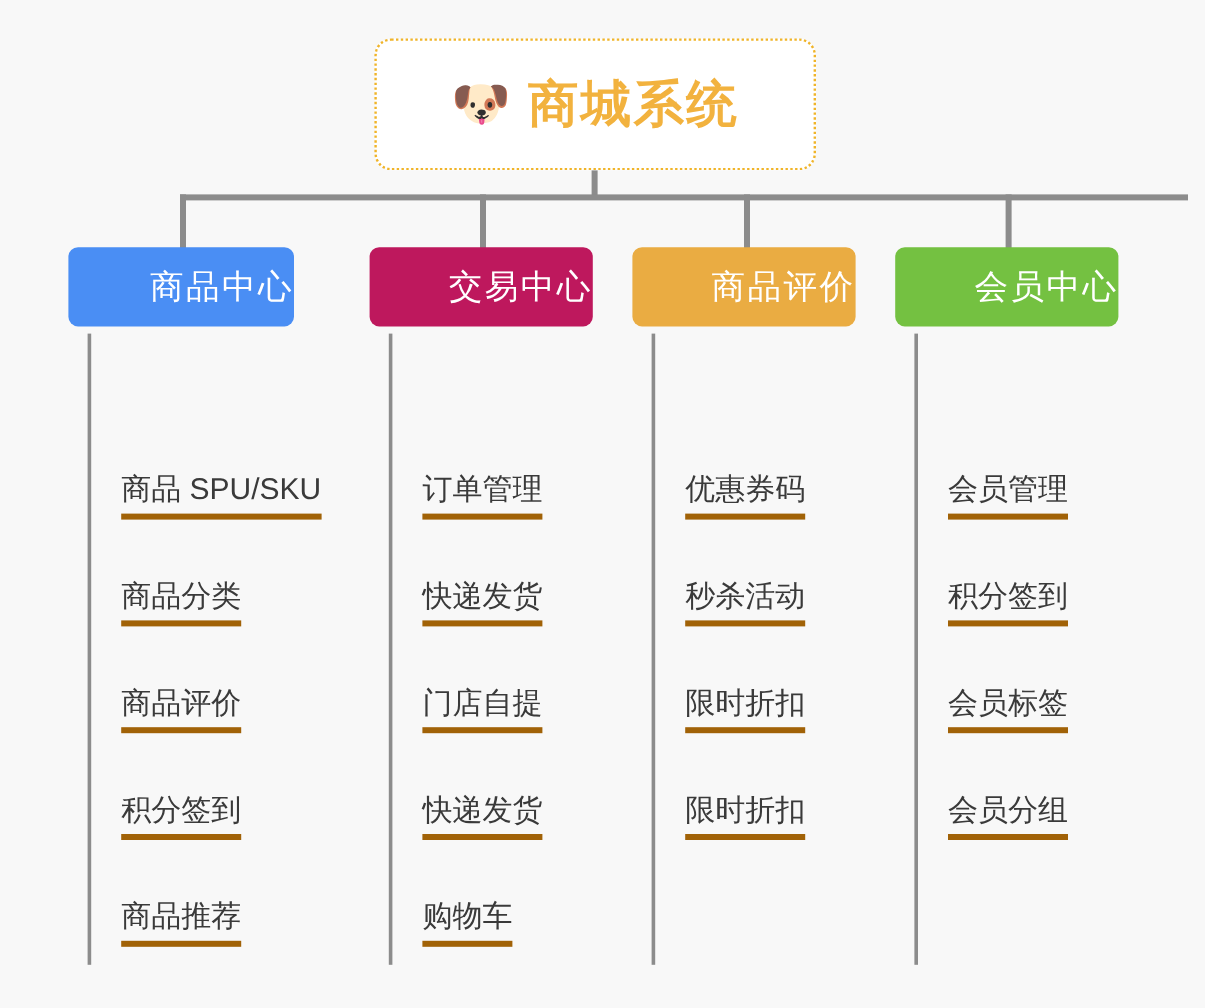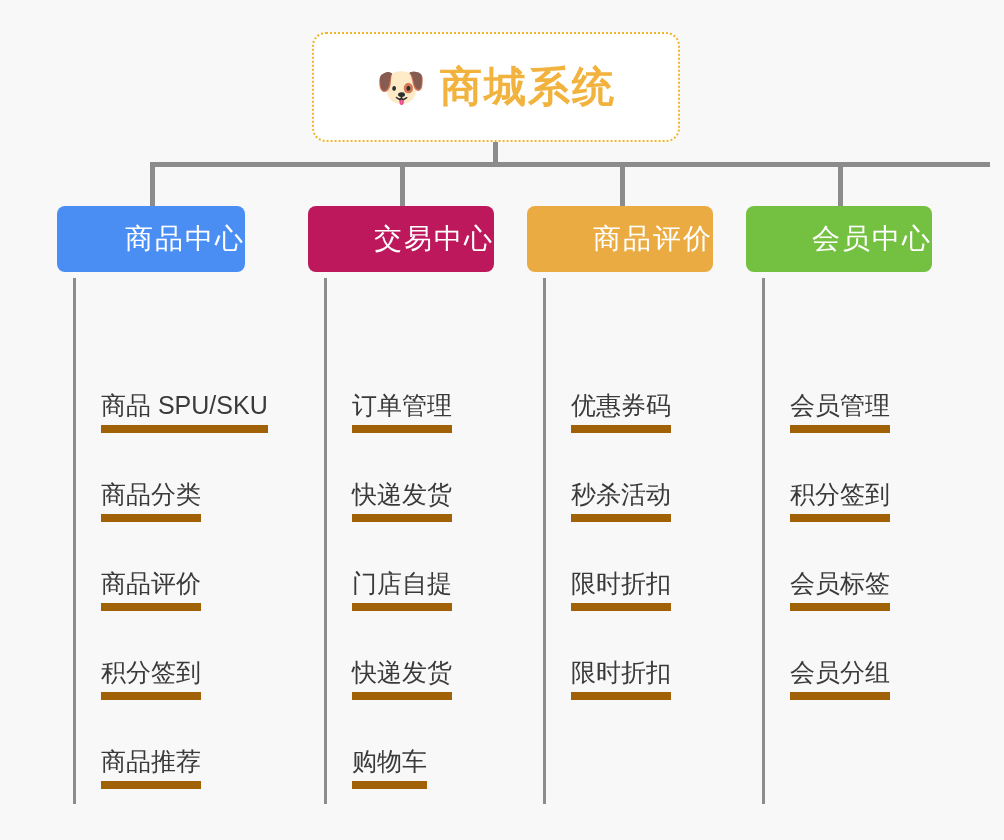--- a/index.html
+++ b/index.html
@@ -108,21 +108,21 @@
     position: relative;
     display: flex;
     align-items: flex-end;
     padding-left: 44px;
   }
   .child-label {
     font-size: 25px;
     color: #3a3a3a;
     line-height: 1.05;
     padding-bottom: 7px;
-    border-bottom: 8px solid #a16207;
+    border-bottom: 5px solid #a16207;
     white-space: nowrap;
   }
 </style>
 </head>
 <body style="background: rgb(248, 248, 248);">
 
 <div id="mindmap">
 
   <div class="root-node" style="border-color: rgb(240, 180, 41); background: rgb(255, 255, 255);">
     <span class="root-emoji">🐶</span>

